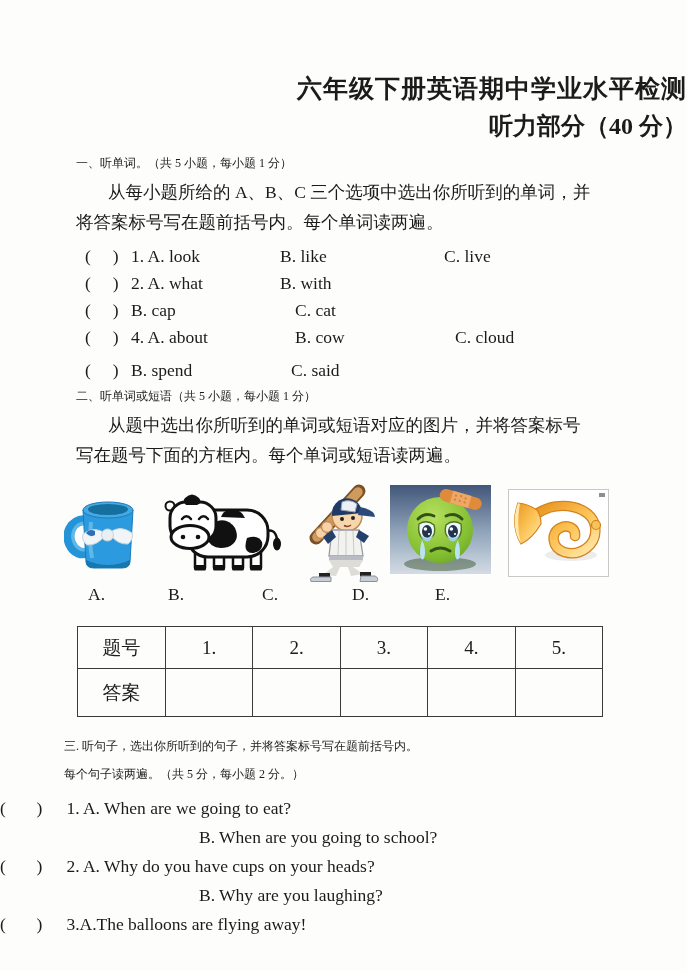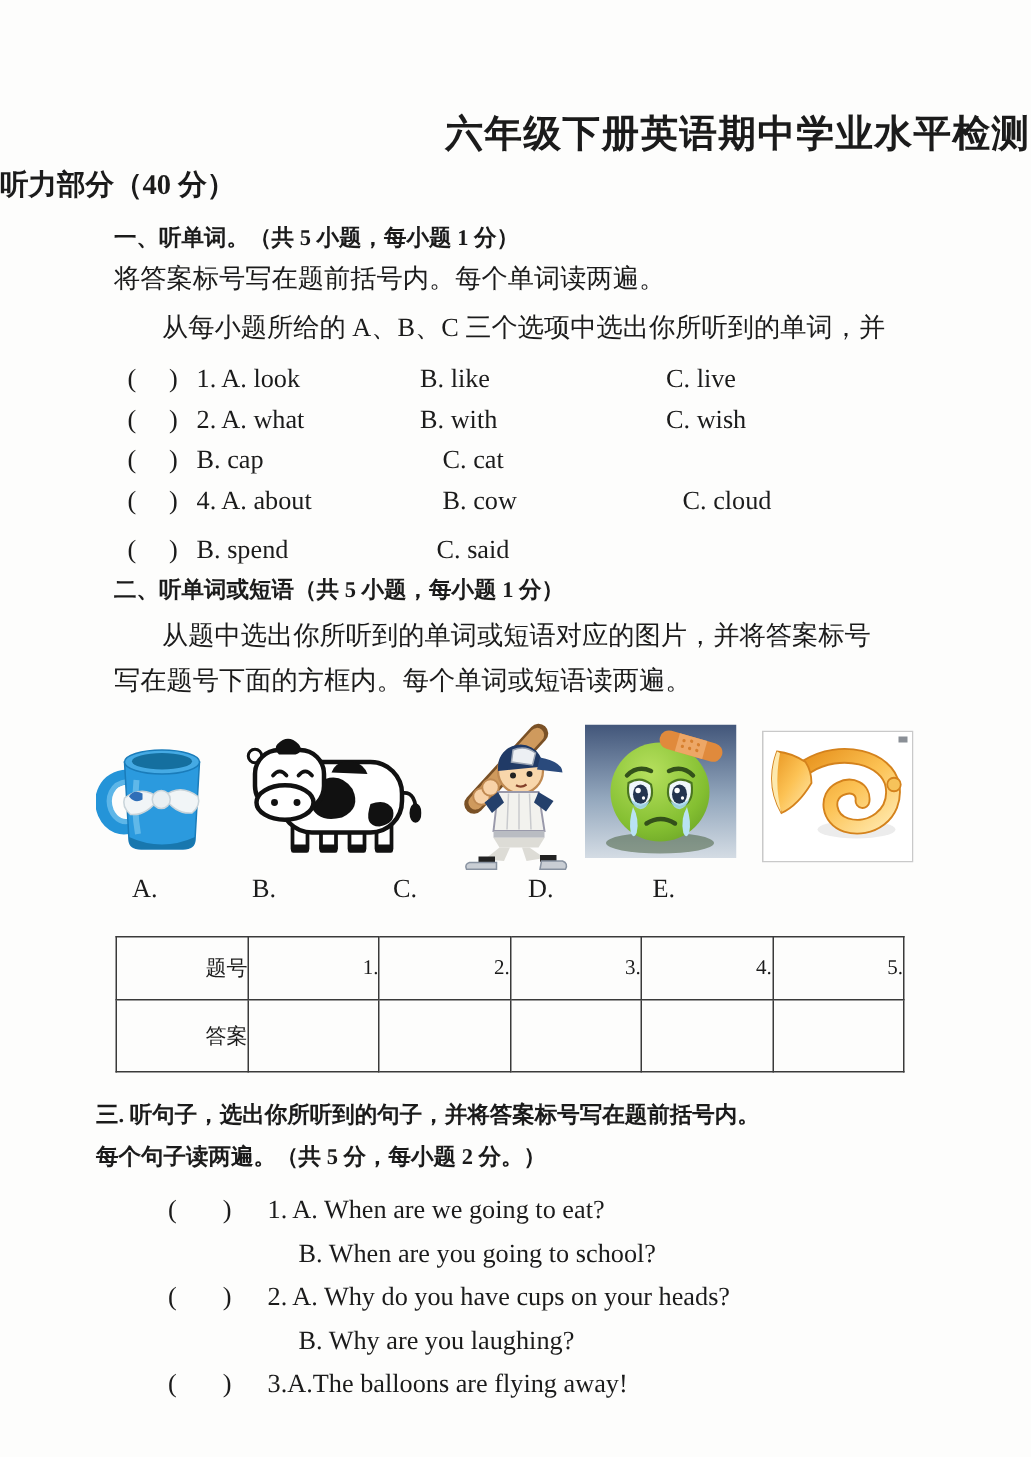--- a/index.html
+++ b/index.html
@@ -2,73 +2,72 @@
 <html><head>
 <meta charset="utf-8">
 <style>
   html,body{margin:0;padding:0}
   body{
     width:687px;height:971px;background:#fdfdfc;color:#1b1b1b;
     font-family:"Liberation Serif","DejaVu Serif",serif;
     position:relative;overflow:hidden;
   }
   .title{margin:72px 0 0;text-align:right;font-size:25px;font-weight:bold;letter-spacing:1px}
-  .subtitle{margin:5px 0 0;text-align:left;font-size:19px;font-weight:bold}
-  .s-heading{margin:13px 20px 0 76px;font-size:15px;font-weight:bold}
+  .subtitle{margin:5px 0 0;text-align:right;font-size:24px;font-weight:bold}
+  .s-heading{margin:13px 20px 0 76px;font-size:12px;font-weight:normal}
   .s-heading.s3{margin-left:64px;line-height:28px}
   .s-heading.s3.cont2{margin-top:0}
   .instr{margin:4px 56px 0 76px;font-size:17.5px;line-height:26px}
   .instr.first{padding-left:32px;margin-top:7px}
   .q-list{margin-top:8px}
   .q-row{display:flex;align-items:baseline;margin-left:85px;font-size:17.5px;line-height:27px}
   .q-row.gap{margin-top:6px}
   .q-br{display:inline-block;width:46px;white-space:pre}
   .q-a{display:inline-block;width:149px}
   .q-b{display:inline-block;width:164px}
   .q-c{flex:1}
   .q-row.shifted .q-a{width:164px}
   .q-row.shifted .q-b{width:160px}
   .figures{position:relative;height:132px;margin-top:10px}
   .fig{position:absolute}
   .fig svg{display:block}
   .fig-label{position:absolute;top:106px;font-size:17.5px}
   .ans-table{border-collapse:collapse;table-layout:fixed;margin:16px 0 0 77px;width:526px}
-  .ans-table td{border:1.6px solid #3a3a3a;text-align:right;font-size:14px;padding:0}
+  .ans-table td{border:1.6px solid #3a3a3a;text-align:center;font-size:19px;padding:0}
   .ans-table col.c0{width:88px}
   .ans-table tr.hdr td{height:41px}
   .ans-table tr.ans td{height:47px}
   .s3-list{margin-top:6px}
-  .s3-row{margin-left:112px;font-size:17.5px;line-height:29px}
+  .s3-row{font-size:17.5px;line-height:29px}
   .s3-row .q-br{width:62px}
   .s3-row.cont{margin-left:199px}
 </style>
 </head>
 <body>
 
 <div class="page">
 
   <h1 class="title">六年级下册英语期中学业水平检测</h1>
   <h2 class="subtitle">听力部分（40 分）</h2>
 
   <div class="s-heading">一、听单词。（共 5 小题，每小题 1 分）</div>
+  <div class="instr first">从每小题所给的 A、B、C 三个选项中选出你所听到的单词，并</div>
   <div class="instr">将答案标号写在题前括号内。每个单词读两遍。</div>
-  <div class="instr first">从每小题所给的 A、B、C 三个选项中选出你所听到的单词，并</div>
 
   <div class="q-list">
     <div class="q-row">
       <span class="q-br">(     )</span>
       <span class="q-a">1. A. look</span>
       <span class="q-b">B. like</span>
       <span class="q-c">C. live</span>
     </div>
     <div class="q-row">
       <span class="q-br">(     )</span>
       <span class="q-a">2. A. what</span>
       <span class="q-b">B. with</span>
-      <span class="q-c">C. wish</span>
     </div>
     <div class="q-row">
       <span class="q-br">(     )</span>
       <span class="q-b">B. cap</span>
       <span class="q-c">C. cat</span>
     </div>
     <div class="q-row shifted">
       <span class="q-br">(     )</span>
       <span class="q-a">4. A.  about</span>
       <span class="q-b">B. cow</span>

